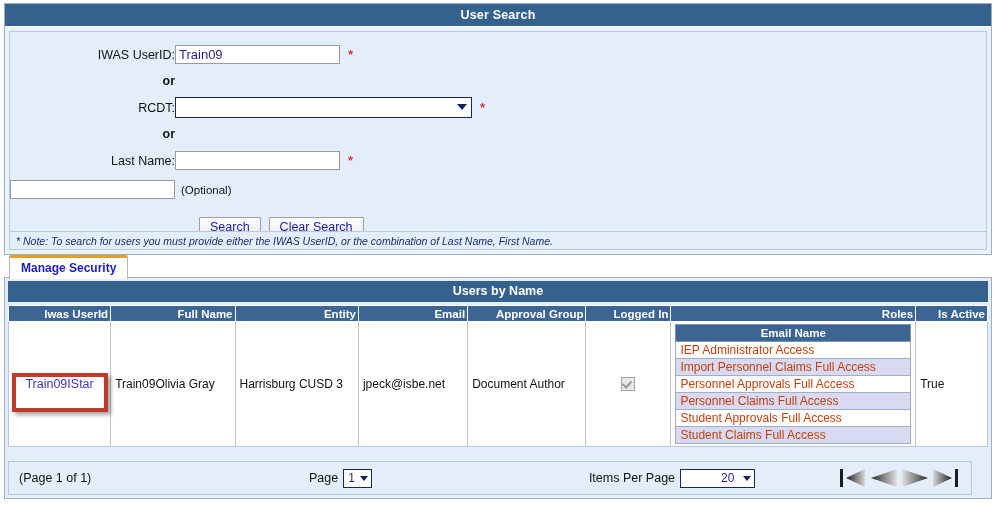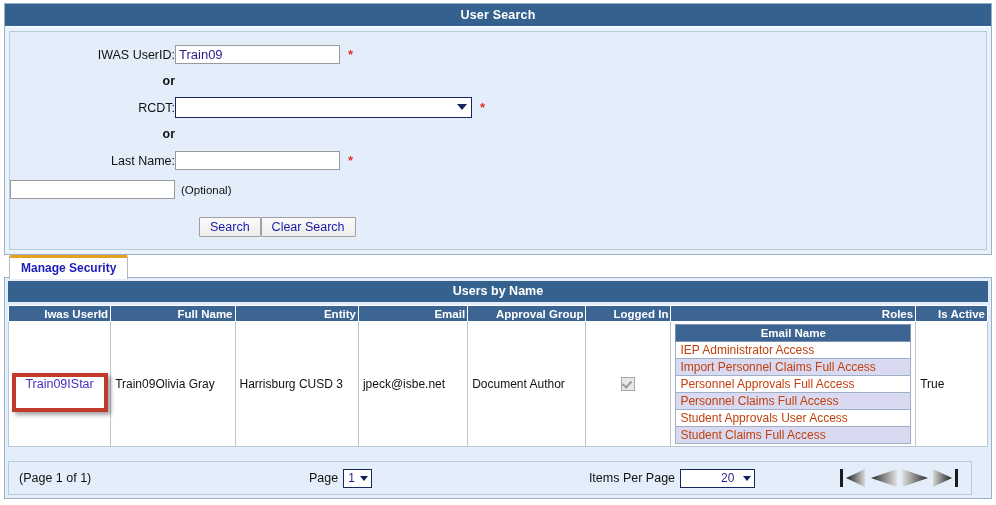--- a/index.html
+++ b/index.html
@@ -116,20 +116,21 @@
   .optional {
     color: #111;
     font-size: 11.5px;
     margin-left: 6px;
   }
 
   .btn-row {
     display: flex;
     margin-left: 189px;
     margin-top: 14px;
+    gap: 8px;
   }
   button.btn {
     font-family: "Liberation Sans", sans-serif;
     font-size: 12.5px;
     color: #1a1aa8;
     background: linear-gradient(#fbfbfb, #ededed);
     border: 1px solid #a0a0a0;
     padding: 2px 10px;
     cursor: pointer;
     border-radius: 1px;
@@ -395,20 +396,21 @@
     <div class="frm-row" style="margin-top:2px;">
       <input class="txt" type="text" value="" style="">
       <span class="optional">(Optional)</span>
     </div>
 
     <div class="btn-row">
       <button class="btn">Search</button>
       <button class="btn">Clear Search</button>
     </div>
 
+    <div class="note-bar">* Note: To search for users you must provide either the IWAS UserID, or the combination of Last Name, First Name.</div>
   </div>
 </div>
 
 <div class="tabs">
   <div class="tab active">
     <span>Manage Security</span>
   </div>
 </div>
 
 <div class="results-panel">
@@ -463,21 +465,21 @@
               <tr class="alt">
                   <td>Import Personnel Claims Full Access</td>
                 </tr>
               <tr>
                   <td>Personnel Approvals Full Access</td>
                 </tr>
               <tr class="alt">
                   <td>Personnel Claims Full Access</td>
                 </tr>
               <tr>
-                  <td>Student Approvals User Access</td>
+                  <td>Student Approvals Full Access</td>
                 </tr>
               <tr class="alt">
                   <td>Student Claims Full Access</td>
                 </tr>
             </tbody>
           </table>
         </td>
         <td>True</td>
       </tr>
     </tbody>

